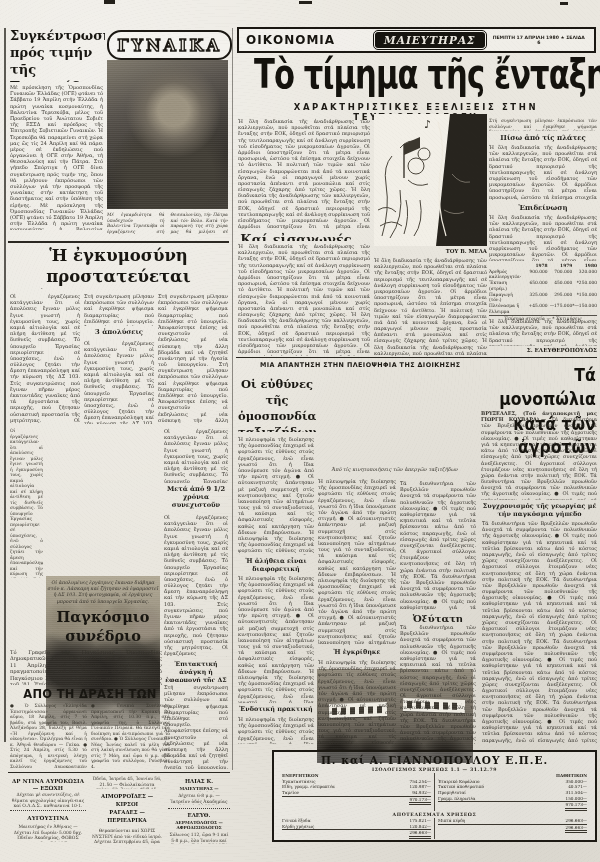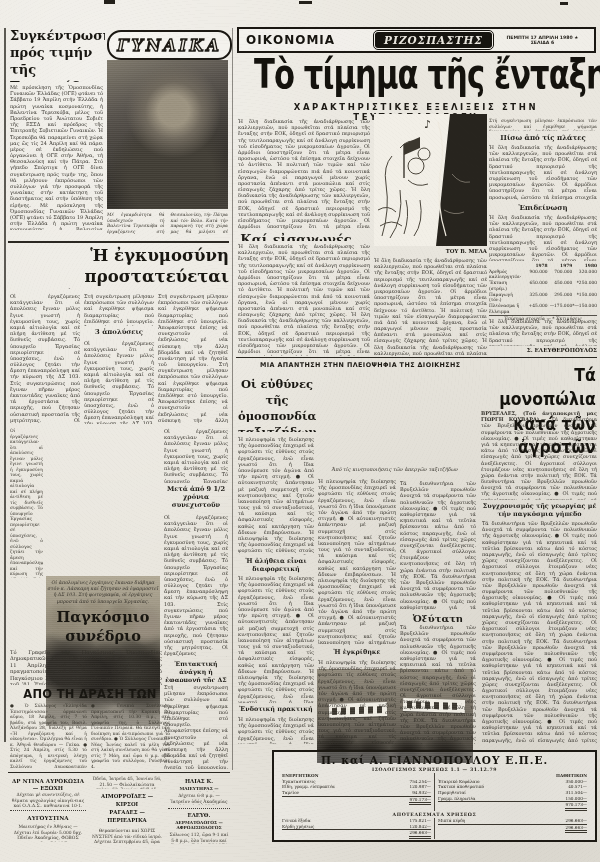--- a/index.html
+++ b/index.html
@@ -61,21 +61,21 @@
   .b-total .amt{border-bottom:3px double #3a362e;}
   
   .bt{font-size:4.4px;line-height:1.3;color:#2c2922;}
   .bt-row{display:flex;}
   .bt-label{flex:0 0 34px;overflow:hidden;}
   .bt-v{flex:1;text-align:right;white-space:nowrap;}
   .bt-head{font-weight:bold;}
   .bt-foot{font-style:italic;text-align:center;margin-top:1px;border-top:1px solid #55514a;}
   .logo-oval{border:2.5px solid #1b1813;border-radius:14px;display:flex;align-items:center;justify-content:center;background:rgba(255,255,255,.3);}
   .logo-oval span{font-family:"DejaVu Serif",serif;font-weight:bold;font-size:16px;letter-spacing:3px;
-    color:#eae7df;-webkit-text-stroke:1.3px #1b1813;text-shadow:0 0 .4px #1b1813;font-style:italic;}
+    color:#eae7df;-webkit-text-stroke:1.3px #1b1813;text-shadow:0 0 .4px #1b1813;}
   .headbox{border:2px solid #1a1712;display:flex;align-items:center;gap:6px;padding:0 7px;box-sizing:border-box;background:rgba(255,255,255,.3);}
   .headbox .sec{font-family:"DejaVu Sans",sans-serif;font-weight:bold;font-size:12px;letter-spacing:1px;color:#16140f;}
   .headbox .mast{background:#16140f;color:#eae7df;font-family:"DejaVu Serif",serif;font-style:italic;
     font-weight:bold;font-size:10.5px;letter-spacing:1px;padding:2px 9px;border-radius:3px;outline:1px solid #16140f;outline-offset:1px;}
   .headbox .date{font-family:"DejaVu Sans",sans-serif;font-weight:bold;font-size:4.6px;flex:1;text-align:center;color:#26231d;}
   .mark{position:absolute;background:#23201a;}
 </style>
 </head>
 <body>
 
@@ -94,21 +94,21 @@
   </div>
 
   <div class="abs photo ph-tereshkova" style="left:107px;top:60px;width:121px;height:149px"></div>
 
   <div class="abs body-txt" style="left:10px;top:84px;width:93px;height:146px">Μέ πρόσκληση τῆς Ὁμοσπονδίας Γυναικῶν Ἑλλάδας (ΟΓΕ) φτάνει τό Σάββατο 19 Ἀπρίλη στήν Ἑλλάδα ἡ πρώτη γυναίκα κοσμοναύτης, ἡ Βαλεντίνα Τερεσκόβα, μέλος τοῦ Προεδρείου τοῦ Ἀνώτατου Σοβιέτ τῆς ΕΣΣΔ καί πρόεδρος τῆς Ἐπιτροπῆς Σοβιετικῶν Γυναικῶν. Ἡ Τερεσκόβα θά παραμείνει στή χώρα μας ὥς τίς 24 Ἀπρίλη καί θά πάρει μέρος σέ ἐκδηλώσεις πού ὀργανώνει ἡ ΟΓΕ στήν Ἀθήνα, τή Θεσσαλονίκη καί τήν Πάτρα. Στό γήπεδο Σπόρτιγκ ἡ ΟΓΕ δίνει συγκέντρωση πρός τιμήν της, ὅπου θά μιλήσουν ἐκπρόσωποι τῶν συλλόγων γιά τήν προσφορά τῆς γυναίκας στήν κατάκτηση τοῦ διαστήματος καί στήν ὑπόθεση τῆς εἰρήνης. Μέ πρόσκληση τῆς Ὁμοσπονδίας Γυναικῶν Ἑλλάδας (ΟΓΕ) φτάνει τό Σάββατο 19 Ἀπρίλη στήν Ἑλλάδα ἡ πρώτη γυναίκα κοσμοναύτης, ἡ Βαλεντίνα Τερεσκόβα, μέλος τοῦ Προεδρείου τοῦ Ἀνώτατου Σοβιέτ τῆς ΕΣΣΔ καί πρόεδρος τῆς Ἐπιτροπῆς Σοβιετικῶν Γυναικῶν. Ἡ Τερεσκόβα θά παραμείνει στή χώρα μας ὥς τίς 24 Ἀπρίλη καί θά πάρει μέρος σέ ἐκδηλώσεις πού ὀργανώνει ἡ ΟΓΕ στήν Ἀθήνα, τή Θεσσαλονίκη καί τήν Πάτρα. Στό γήπεδο Σπόρτιγκ ἡ ΟΓΕ δίνει συγκέντρωση πρός τιμήν της, ὅπου θά μιλήσουν ἐκπρόσωποι τῶν συλλόγων γιά τήν προσφορά τῆς γυναίκας στήν κατάκτηση τοῦ διαστήματος καί στήν ὑπόθεση τῆς εἰρήνης.</div>
 
   <div class="abs body-txt sm it" style="left:107px;top:212px;width:121px;height:27px;column-count:2;column-gap:6px">Μέ ἐγκαρδιότητα θά ὑποδεχτοῦν τή Βαλεντίνα Τερεσκόβα οἱ ἐργαζόμενες στή Θεσσαλονίκη, τήν Πάτρα καί τόν Βόλο. Κατά τήν παραμονή της στή χώρα μας θά μιλήσει σέ ἐκδηλώσεις πού ὀργανώνει ἡ ΟΓΕ γιά τή γυναίκα καί τήν εἰρήνη.</div>
 
   <div class="rule abs" style="left:8px;top:241px;width:221px;height:1.5px"></div>
 
-  <div class="abs hl-serif" style="left:8px;top:245px;width:221px;height:44px;font-size:16.5px;line-height:1.28;text-align:right">
+  <div class="abs hl-serif" style="left:8px;top:245px;width:221px;height:44px;font-size:16.5px;line-height:1.28;text-align:center">
     <div>Ἡ ἐγκυμοσύνη προστατεύεται</div>
     <div>ἀπό τό κράτος μέ ἀπολύσεις</div>
   </div>
 
   <div class="abs body-txt" style="left:10px;top:293px;width:70px;height:131px">Οἱ ἐργαζόμενες κατάγγειλαν ὅτι οἱ ἀπολύσεις ἔγιναν μόλις ἔγινε γνωστή ἡ ἐγκυμοσύνη τους, χωρίς καμιά αἰτιολογία καί σέ πλήρη ἀντίθεση μέ τίς διεθνεῖς συμβάσεις. Τό ὑπουργεῖο Ἐργασίας περιορίστηκε σέ ὑποσχέσεις, ἐνῶ ὁ σύλλογος ζητάει τήν ἄμεση ἐπαναπρόσληψη καί τήν κύρωση τῆς ΔΣ 103. Στίς συγκεντρώσεις πού ἔγιναν πῆραν μέρος ἑκατοντάδες γυναῖκες ἀπό τά ἐργοστάσια τῆς περιοχῆς, πού ζήτησαν οὐσιαστική προστασία τῆς μητρότητας. Οἱ ἐργαζόμενες κατάγγειλαν ὅτι οἱ ἀπολύσεις ἔγιναν μόλις ἔγινε γνωστή ἡ ἐγκυμοσύνη τους, χωρίς καμιά αἰτιολογία καί σέ πλήρη ἀντίθεση μέ τίς διεθνεῖς συμβάσεις. Τό ὑπουργεῖο Ἐργασίας περιορίστηκε σέ ὑποσχέσεις, ἐνῶ ὁ σύλλογος ζητάει τήν ἄμεση ἐπαναπρόσληψη καί τήν κύρωση τῆς ΔΣ 103. Στίς συγκεντρώσεις πού ἔγιναν πῆραν μέρος ἑκατοντάδες γυναῖκες ἀπό τά ἐργοστάσια τῆς περιοχῆς, πού ζήτησαν οὐσιαστική προστασία τῆς μητρότητας.</div>
   <div class="abs body-txt" style="left:84px;top:293px;width:70px;height:33px">Στή συγκέντρωση μίλησαν ἐκπρόσωποι τῶν συλλόγων καί ἐγκρίθηκε ψήφισμα διαμαρτυρίας πού ἐπιδόθηκε στό ὑπουργεῖο. Ἀποφασίστηκε ἐπίσης νά συνεχιστοῦν οἱ ἐκδηλώσεις μέ νέα σύσκεψη τήν ἄλλη βδομάδα καί νά ζητηθεῖ συνάντηση μέ τήν ἡγεσία τοῦ ὑπουργείου.</div>
   <div class="abs ch" style="left:84px;top:328px;width:70px;height:10px;font-size:6.8px">3 ἀπολύσεις</div>
   <div class="abs body-txt" style="left:84px;top:340px;width:70px;height:84px">Οἱ ἐργαζόμενες κατάγγειλαν ὅτι οἱ ἀπολύσεις ἔγιναν μόλις ἔγινε γνωστή ἡ ἐγκυμοσύνη τους, χωρίς καμιά αἰτιολογία καί σέ πλήρη ἀντίθεση μέ τίς διεθνεῖς συμβάσεις. Τό ὑπουργεῖο Ἐργασίας περιορίστηκε σέ ὑποσχέσεις, ἐνῶ ὁ σύλλογος ζητάει τήν ἄμεση ἐπαναπρόσληψη καί τήν κύρωση τῆς ΔΣ 103. Στίς συγκεντρώσεις πού ἔγιναν πῆραν μέρος ἑκατοντάδες γυναῖκες ἀπό τά ἐργοστάσια τῆς περιοχῆς, πού ζήτησαν οὐσιαστική προστασία τῆς μητρότητας. Οἱ ἐργαζόμενες κατάγγειλαν ὅτι οἱ ἀπολύσεις ἔγιναν μόλις ἔγινε γνωστή ἡ ἐγκυμοσύνη τους, χωρίς καμιά αἰτιολογία καί σέ πλήρη ἀντίθεση μέ τίς διεθνεῖς συμβάσεις. Τό ὑπουργεῖο Ἐργασίας περιορίστηκε σέ ὑποσχέσεις, ἐνῶ ὁ σύλλογος ζητάει τήν ἄμεση ἐπαναπρόσληψη καί τήν κύρωση τῆς ΔΣ 103. Στίς συγκεντρώσεις πού ἔγιναν πῆραν μέρος ἑκατοντάδες γυναῖκες ἀπό τά ἐργοστάσια τῆς περιοχῆς, πού ζήτησαν οὐσιαστική προστασία τῆς μητρότητας.</div>
   <div class="abs body-txt" style="left:158px;top:293px;width:70px;height:131px">Στή συγκέντρωση μίλησαν ἐκπρόσωποι τῶν συλλόγων καί ἐγκρίθηκε ψήφισμα διαμαρτυρίας πού ἐπιδόθηκε στό ὑπουργεῖο. Ἀποφασίστηκε ἐπίσης νά συνεχιστοῦν οἱ ἐκδηλώσεις μέ νέα σύσκεψη τήν ἄλλη βδομάδα καί νά ζητηθεῖ συνάντηση μέ τήν ἡγεσία τοῦ ὑπουργείου. Στή συγκέντρωση μίλησαν ἐκπρόσωποι τῶν συλλόγων καί ἐγκρίθηκε ψήφισμα διαμαρτυρίας πού ἐπιδόθηκε στό ὑπουργεῖο. Ἀποφασίστηκε ἐπίσης νά συνεχιστοῦν οἱ ἐκδηλώσεις μέ νέα σύσκεψη τήν ἄλλη βδομάδα καί νά ζητηθεῖ συνάντηση μέ τήν ἡγεσία τοῦ ὑπουργείου.</div>
 
@@ -159,21 +159,21 @@
   <div class="abs ch" style="left:168px;top:786px;width:62px;height:6px;font-size:4.3px">ΜΑΙΕΥΤΗΡΑΣ — ΓΥΝΑΙΚΟΛΟΓΟΣ</div>
   <div class="abs body-txt sm" style="left:168px;top:793px;width:62px;height:12px;text-align:center">Δέχεται 6-8 μ.μ. — Ἰατρεῖον ὁδός Ἀκαδημίας 34, τηλ. 36.23.54.</div>
   <div class="abs dotrule" style="left:168px;top:808px;width:62px;height:0"></div>
   <div class="abs ch" style="left:168px;top:812px;width:62px;height:7px;font-size:5.4px">ΕΛΕΥΘ. ΣΙΝΑΤΣΑΚΗΣ</div>
   <div class="abs ch" style="left:168px;top:820px;width:62px;height:11px;font-size:4.3px;line-height:1.25">ΔΕΡΜΑΤΟΛΟΓΟΣ — ΑΦΡΟΔΙΣΙΟΛΟΓΟΣ</div>
   <div class="abs body-txt sm" style="left:168px;top:832px;width:62px;height:12px;text-align:center">Σόλωνος 112, ὥρα 9-1 καί 5-8 μ.μ., ὅλο Ἰουνίου καί Ἰουλίου. Τηλέφ. ΒΟΛΟΣ/ΛΗΣ.</div>
 
   <div class="abs headbox" style="left:237px;top:27px;width:359px;height:26px">
     <span class="sec">ΟΙΚΟΝΟΜΙΑ</span>
     <span style="flex:0 0 28px"></span>
-    <span class="mast">ΡΙΖΟΣΠΑΣΤΗΣ</span>
+    <span class="mast">ΜΑΙΕΥΤΗΡΑΣ</span>
     <span class="date">ΠΕΜΠΤΗ 17 ΑΠΡΙΛΗ 1980 ★ ΣΕΛΙΔΑ 6</span>
   </div>
 
   <div class="abs" style="left:236px;top:50px;width:360px;height:48px;text-align:center;overflow:visible">
     <div style="font-family:'DejaVu Sans',sans-serif;font-weight:bold;font-size:34px;letter-spacing:-1px;white-space:nowrap;transform:scale(.9,1.18);transform-origin:center top;color:#14120d">Τὸ τίμημα τῆς ἔνταξης</div>
   </div>
   <div class="abs" style="left:236px;top:102px;width:360px;height:11px;text-align:center;font-family:'DejaVu Sans',sans-serif;font-weight:bold;font-size:8.5px;letter-spacing:2.6px;color:#1d1a15">ΧΑΡΑΚΤΗΡΙΣΤΙΚΕΣ ΕΞΕΛΙΞΕΙΣ ΣΤΗΝ ΤΕΥΤΛΟΠΑΡΑΓΩΓΗ</div>
 
   <div class="abs body-txt" style="left:238px;top:118px;width:132px;height:112px">Ἡ ὅλη διαδικασία τῆς ἀναδιάρθρωσης τῶν καλλιεργειῶν, πού προωθεῖται στά πλαίσια τῆς ἔνταξης στήν ΕΟΚ, ὁδηγεῖ σέ δραστικό περιορισμό τῆς τευτλοπαραγωγῆς καί σέ ἀνάλογη συρρίκνωση τοῦ εἰσοδήματος τῶν μικρομεσαίων ἀγροτῶν. Οἱ ἁρμόδιοι ὑποστηρίζουν ὅτι τά μέτρα εἶναι προσωρινά, ὡστόσο τά ἐπίσημα στοιχεῖα δείχνουν τό ἀντίθετο. Ἡ πολιτική τῶν τιμῶν καί τῶν εἰσαγωγῶν διαμορφώνεται πιά ἀπό τά κοινοτικά ὄργανα, ἐνῶ οἱ παραγωγοί μένουν χωρίς προστασία ἀπέναντι στά μονοπώλια καί στίς εἰσαγωγές ζάχαρης ἀπό τρίτες χῶρες. Ἡ ὅλη διαδικασία τῆς ἀναδιάρθρωσης τῶν καλλιεργειῶν, πού προωθεῖται στά πλαίσια τῆς ἔνταξης στήν ΕΟΚ, ὁδηγεῖ σέ δραστικό περιορισμό τῆς τευτλοπαραγωγῆς καί σέ ἀνάλογη συρρίκνωση τοῦ εἰσοδήματος τῶν μικρομεσαίων ἀγροτῶν. Οἱ ἁρμόδιοι ὑποστηρίζουν ὅτι τά μέτρα εἶναι προσωρινά, ὡστόσο τά ἐπίσημα στοιχεῖα δείχνουν τό ἀντίθετο. Ἡ πολιτική τῶν τιμῶν καί τῶν εἰσαγωγῶν διαμορφώνεται πιά ἀπό τά κοινοτικά ὄργανα, ἐνῶ οἱ παραγωγοί μένουν χωρίς προστασία ἀπέναντι στά μονοπώλια καί στίς εἰσαγωγές ζάχαρης ἀπό τρίτες χῶρες.</div>
   <div class="abs ch" style="left:230px;top:232px;width:132px;height:9px;font-size:13px">Καί εἰσαγωγές</div>

